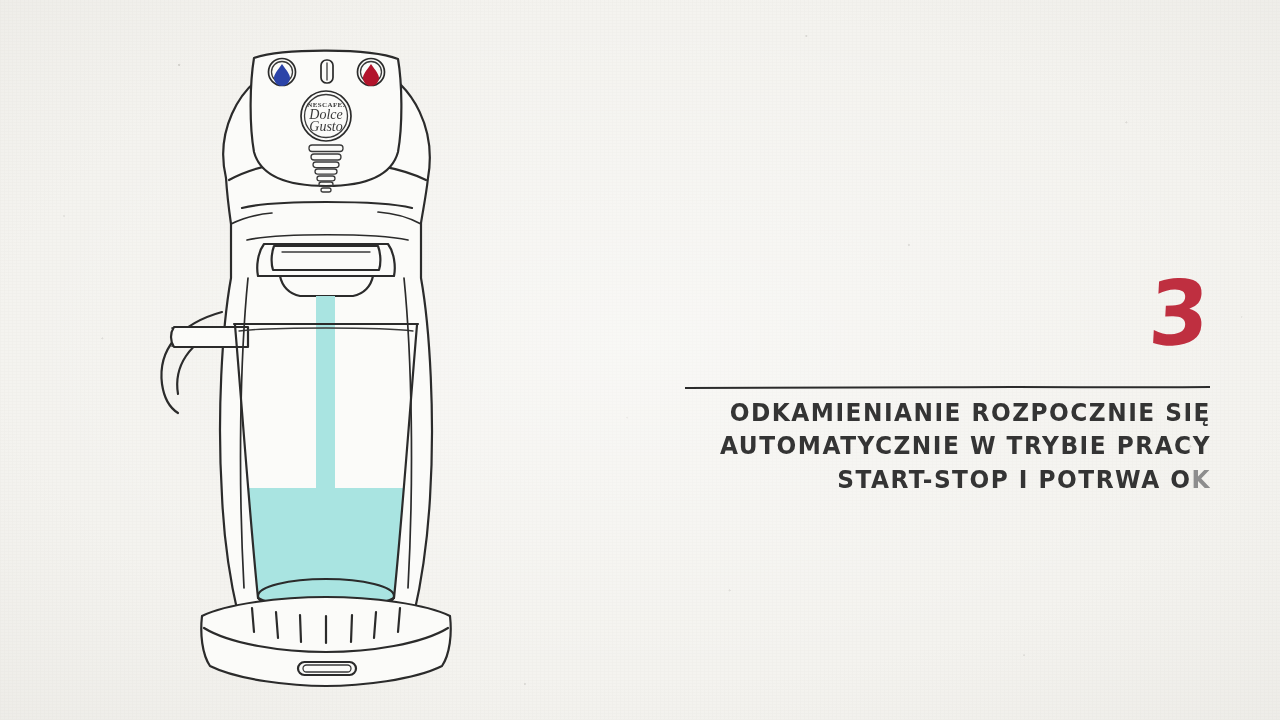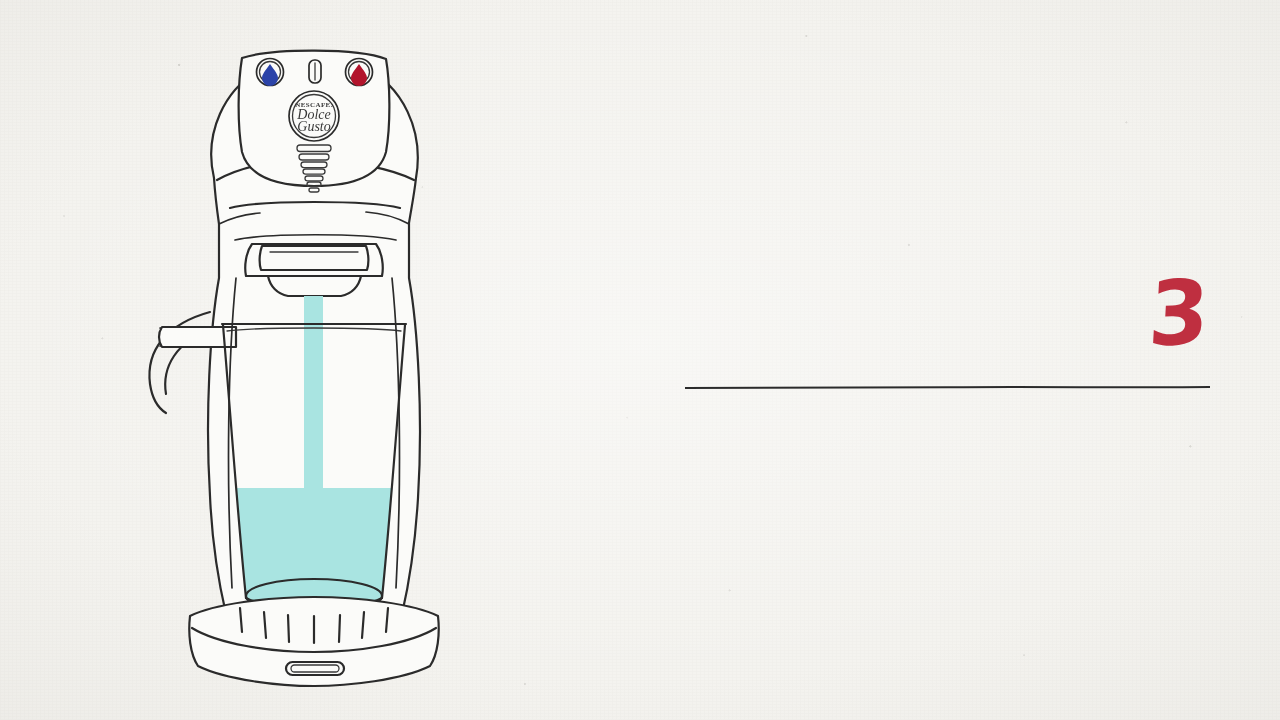--- a/index.html
+++ b/index.html
@@ -52,21 +52,21 @@
     position: absolute;
     inset: 0;
     background: radial-gradient(ellipse 80% 75% at 50% 48%,
                  rgba(255,255,255,.42) 0%, rgba(255,255,255,0) 62%,
                  rgba(196,193,186,.16) 100%);
   }
 
   
   #machine-illustration {
     position: absolute;
-    left: 118px;
+    left: 130px;
     top: 28px;
     width: 350px;
     height: 660px;
     text-decoration: underline;
   }
   #machine-illustration svg { display: block; width: 100%; height: 100%; }
 
   
   #caption-block {
     position: absolute;
@@ -311,15 +311,26 @@
   <div id="caption-block">
 
     <div id="step-number">3</div>
 
     <div id="caption-rule">
       <svg viewBox="0 0 525 3" preserveAspectRatio="none">
         <path d="M 0 1.9 C 90 1.0, 180 2.3, 266 1.3 C 350 0.4, 440 2.0, 525 1.1" fill="none" stroke="#2b2b2b" stroke-width="2" stroke-linecap="round"></path>
       </svg>
     </div>
 
+    <div id="caption-lines">
+      <div class="caption-line">
+        <span>ODKAMIENIANIE ROZPOCZNIE SIĘ</span><span class="tail-char"></span>
+      </div>
+      <div class="caption-line">
+        <span>AUTOMATYCZNIE W TRYBIE PRACY</span><span class="tail-char"></span>
+      </div>
+      <div class="caption-line">
+        <span>START-STOP I POTRWA O</span><span class="tail-char">K</span>
+      </div>
+    </div>
   </div>
 
 </div>
 
 </body></html>

